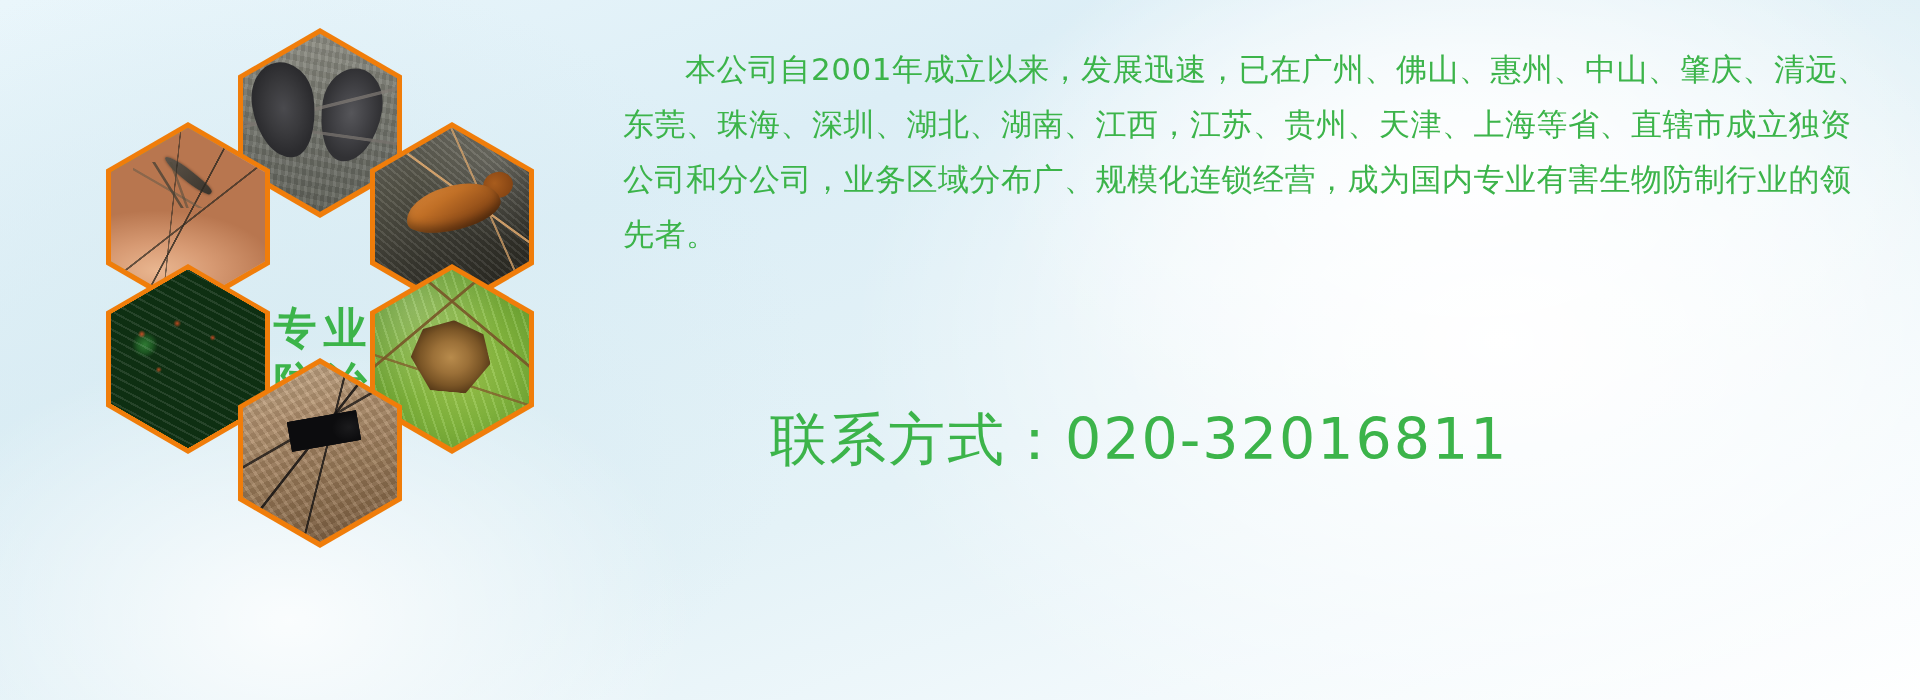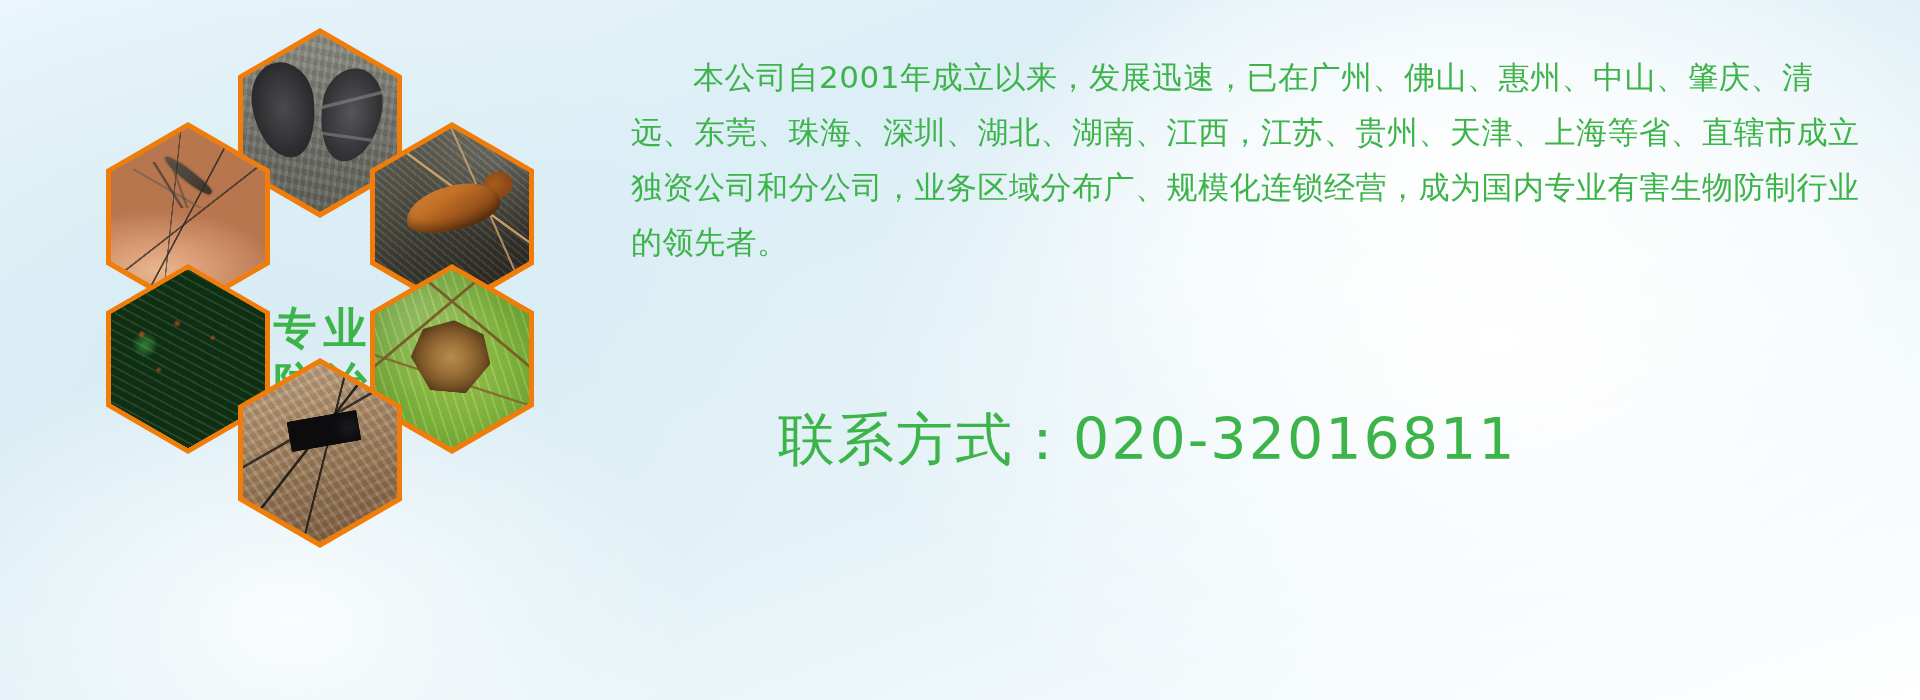--- a/index.html
+++ b/index.html
@@ -307,29 +307,28 @@
     top: 34px;
     width: 1275px;
   }
   #intro-paragraph {
     color: #3cb44a;
     font-size: 31px;
     line-height: 55px;
     text-indent: 62px;
     letter-spacing: 0.5px;
     font-family: "DejaVu Sans", "Liberation Sans", sans-serif;
-    margin: 16px;
+    margin: 8px;
   }
 
   #contact-block {
     position: absolute;
     left: 770px;
     top: 400px;
     width: 1100px;
-    margin-left: 8px;
   }
   .contact-line {
     color: #3cb44a;
     font-size: 57px;
     line-height: 78px;
     letter-spacing: 2px;
     white-space: nowrap;
     font-family: "DejaVu Sans", "Liberation Sans", sans-serif;
   }
   .contact-line.phone-secondary {

